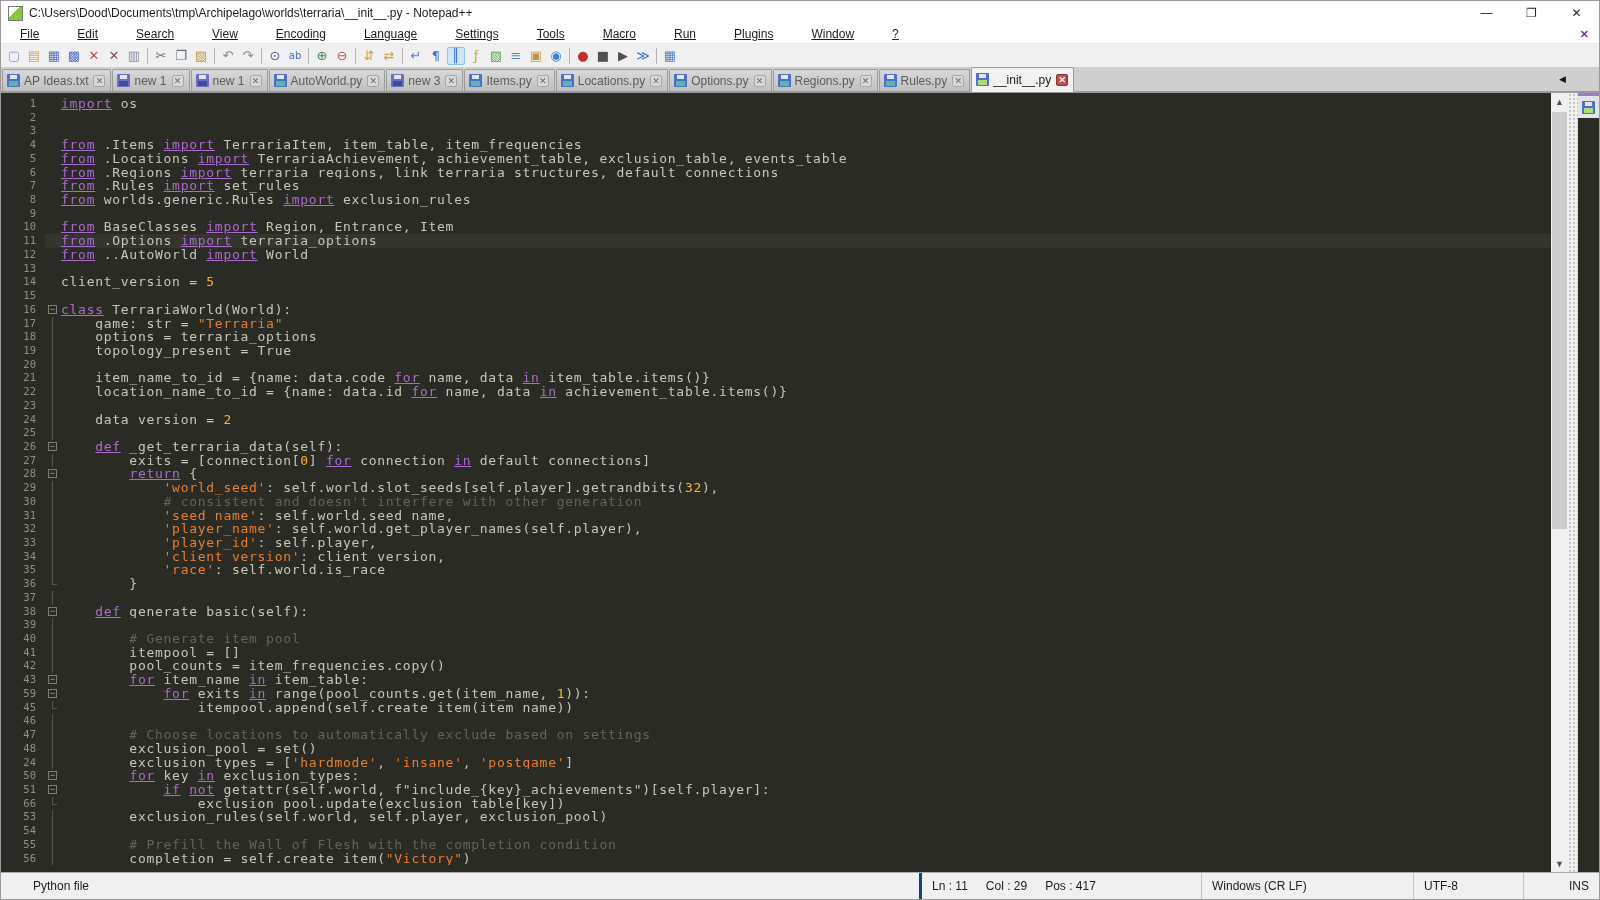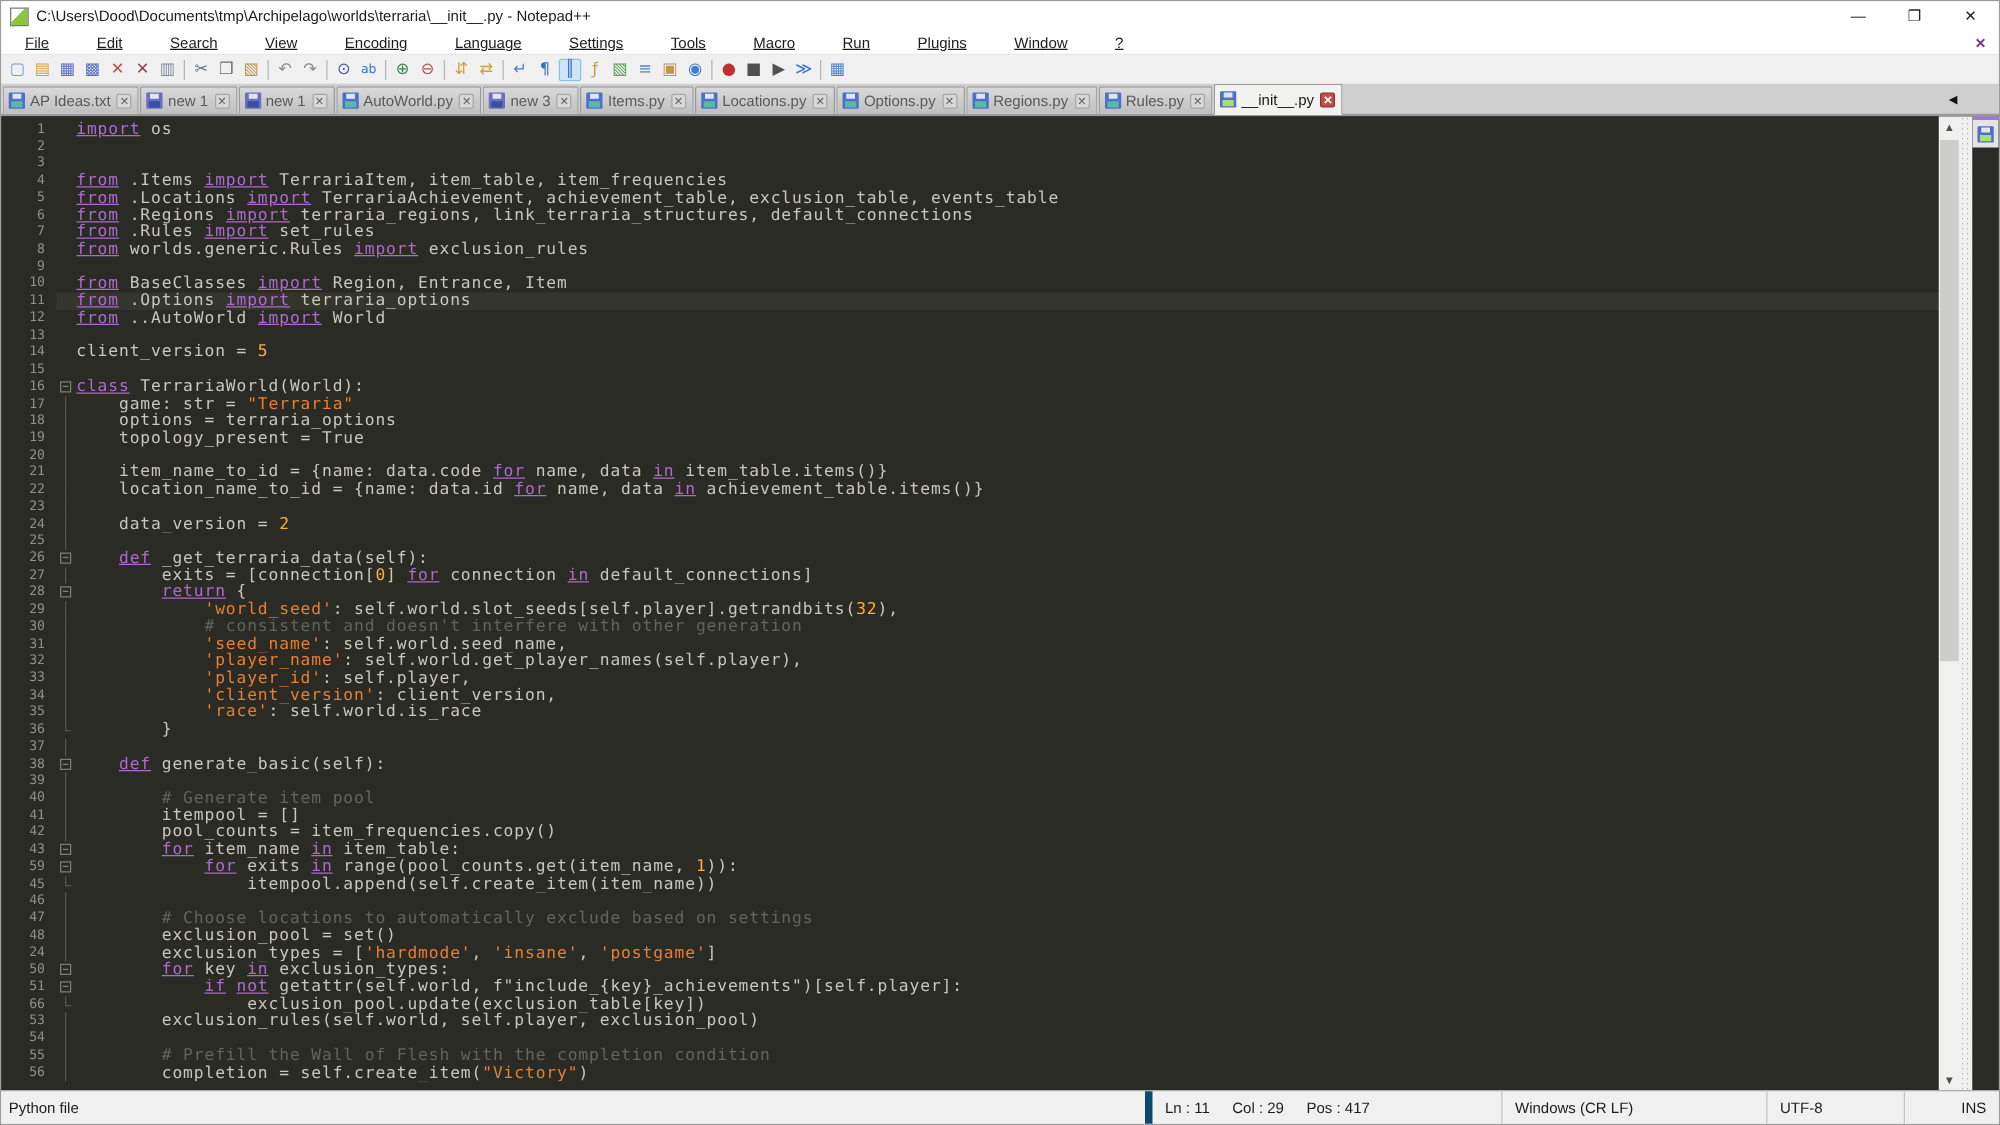--- a/index.html
+++ b/index.html
@@ -71,21 +71,21 @@
   .splitter { width:10px; flex:none; background:#f0f0f0;
     background-image:radial-gradient(#9a9a9a 24%, transparent 26%); background-size:4px 4px; }
   .sliver { width:21px; flex:none; display:flex; flex-direction:column; background:#2a2b24; }
   .sliver-tab { height:25px; background:#e4e4e4; border-top:3px solid #9b7bd0; display:flex;
     align-items:center; padding-left:4px; }
   .sliver .floppy { margin:0; }
   
   .statusbar { height:27px; background:#f0f0f0; border-top:1px solid #ababab; display:flex;
     align-items:stretch; font-size:12px; color:#1c1c1c; flex:none; }
   .sb-seg { display:flex; align-items:center; padding:0 10px; border-right:1px solid #c4c4c4; white-space:nowrap; }
-  .sb-doctype { flex:1; border-right:6px solid #0c4a6e; display:flex; align-items:center; padding:0 6px; }
+  .sb-doctype { flex:1; border-right:3px solid #0c4a6e; display:flex; align-items:center; padding:0 6px;margin-left:26px; }
   .sb-gap { margin-right:22px; }
   .sb-gap2 { margin-right:18px; }
 </style>
 </head>
 <body>
 
 <div class="window">
 
   <div class="titlebar">
     <div class="app-icon"></div>

